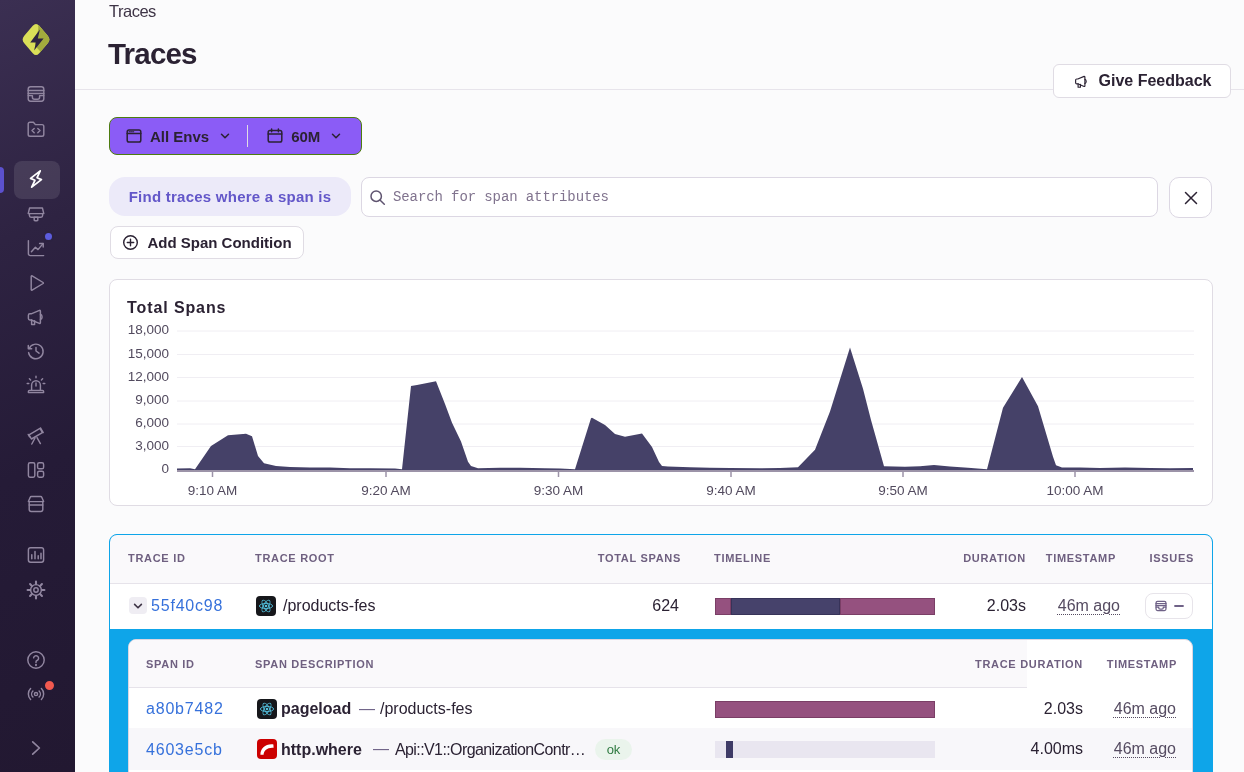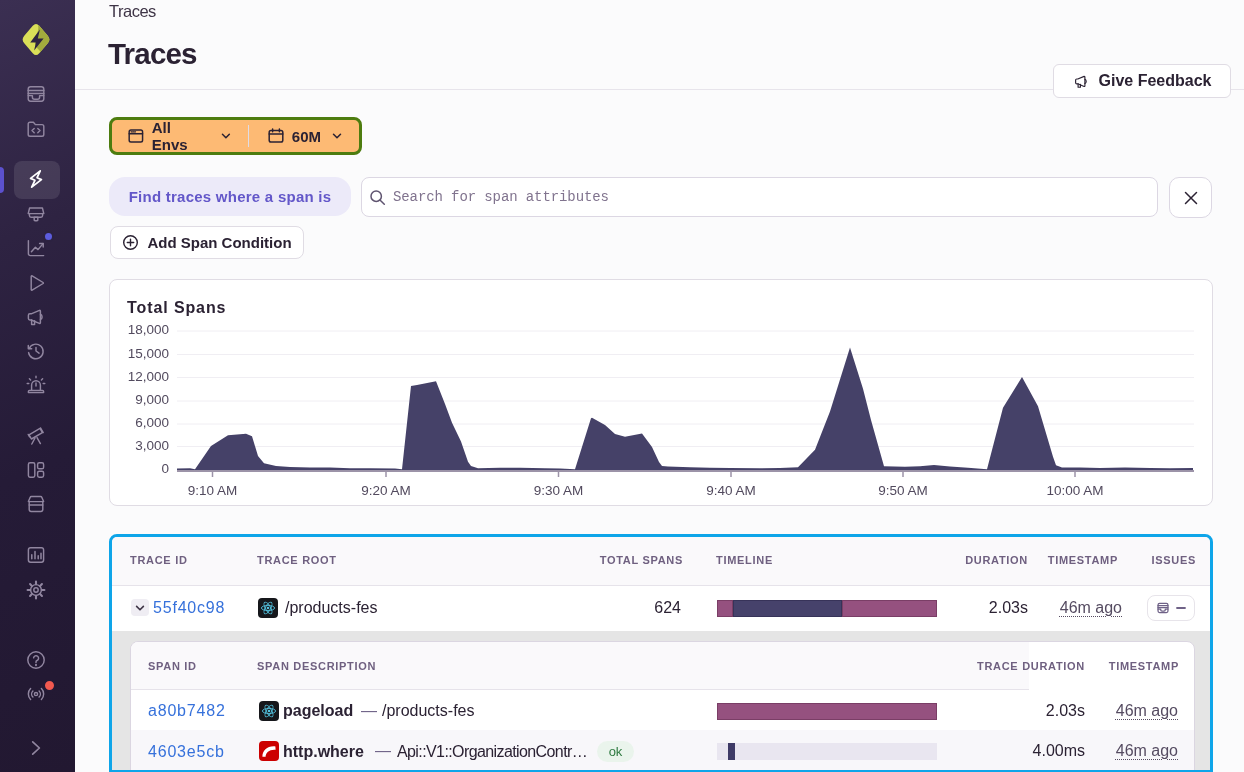--- a/index.html
+++ b/index.html
@@ -19,35 +19,35 @@
 #accentbar { position:absolute; left:0; top:167px; width:4px; height:26px; border-radius:0 4px 4px 0; background:#5C51CE; }
 .dot { position:absolute; border-radius:50%; }
 
 
 #header { position:absolute; left:75px; top:0; width:1169px; height:90px; background:#FBFBFC; border-bottom:1px solid #E7E4EB; }
 #crumb { position:absolute; left:109px; top:2px; font-size:16.5px; letter-spacing:-0.5px; color:#3E3446; }
 #h1 { position:absolute; left:108px; top:37px; font-size:29.5px; font-weight:bold; color:#2B2233; letter-spacing:-0.8px; }
 #feedback { position:absolute; left:1053px; top:36px; width:178px; height:34px; background:#fff; border:1px solid #E0DCE4; border-radius:6px; display:flex; align-items:center; justify-content:center; gap:9px; font-size:16px; font-weight:bold; color:#2B2233;margin-top:28px; }
 
 
-#pagefilter { position:absolute; left:109px; top:117px; width:253px; height:38px; background:#fdba74; border:3px solid #4d7c0f; border-radius:8px; display:flex; align-items:center; }
+#pagefilter { position:absolute; left:109px; top:117px; width:253px; height:38px; background:#8b5cf6; border:1px solid #4d7c0f; border-radius:8px; display:flex; align-items:center; }
 .pf-seg { display:flex; align-items:center; gap:8px; font-size:15px; font-weight:bold; color:#2B2233; padding:0 16px; }
 #pf-div { width:1px; height:22px; background:#E0DCE4; }
 #findchip { position:absolute; left:109px; top:177px; width:242px; height:39px; background:#ECEAF9; border-radius:16px; display:flex; align-items:center; justify-content:center; font-size:15px; letter-spacing:0.25px; font-weight:bold; color:#6357C9; }
 #search { position:absolute; left:361px; top:177px; width:797px; height:40px; background:#fff; border:1px solid #DCD7E3; border-radius:8px; display:flex; align-items:center; }
 #search .ph { font-family:"Liberation Mono", monospace; font-size:14px; color:#80738E; letter-spacing:-0.1px; }
 #closebtn { position:absolute; left:1169px; top:177px; width:43px; height:41px; background:#fff; border:1px solid #DCD7E3; border-radius:10px; display:flex; align-items:center; justify-content:center; }
 #addspan { position:absolute; left:110px; top:226px; width:194px; height:33px; background:#fff; border:1px solid #E0DCE4; border-radius:8px; display:flex; align-items:center; justify-content:center; gap:8px; font-size:15px; font-weight:bold; color:#2B2233; }
 
 
 #chartcard { position:absolute; left:109px; top:279px; width:1104px; height:227px; background:#fff; border:1px solid #E0DCE4; border-radius:8px; }
 #charttitle { position:absolute; left:17px; top:19px; font-size:16px; letter-spacing:0.9px; font-weight:bold; color:#2B2233; }
 
 
-#tablecard { position:absolute; left:109px; top:534px; width:1104px; height:239px; background:#e5e5e5; border:3px solid #0ea5e9; border-radius:8px 8px 0 0; overflow:hidden; }
+#tablecard { position:absolute; left:109px; top:534px; width:1104px; height:239px; background:#0ea5e9; border:1px solid #0ea5e9; border-radius:8px 8px 0 0; overflow:hidden; }
 .thead { background:#FAF9FB; font-size:11px; font-weight:bold; color:#6F6080; letter-spacing:0.7px; }
 #mainhead { position:absolute; left:0; top:0; width:1102px; height:49px; border-bottom:1px solid #E6E3EA; }
 #mainrow { position:absolute; left:0; top:49px; width:1102px; height:45px; background:#fff; }
 .hcell { position:absolute; top:17px; }
 #nested { position:absolute; left:18px; top:104px; width:1065px; height:136px; background:#fff; border:1px solid #DBD6E1; border-radius:8px 8px 0 0; overflow:hidden; }
 #nestedhead { position:absolute; left:0; top:0; width:898px; height:48px; border-bottom:1px solid #E6E3EA; }
 .nrow { position:absolute; left:0; width:1063px; height:43px; display:block; }
 .link { color:#3671DB; font-size:16px; letter-spacing:0.8px; }
 .ts { color:#554B61; font-size:16px; text-decoration:underline dotted; text-underline-offset:3px; text-decoration-thickness:1px; }
 </style>

